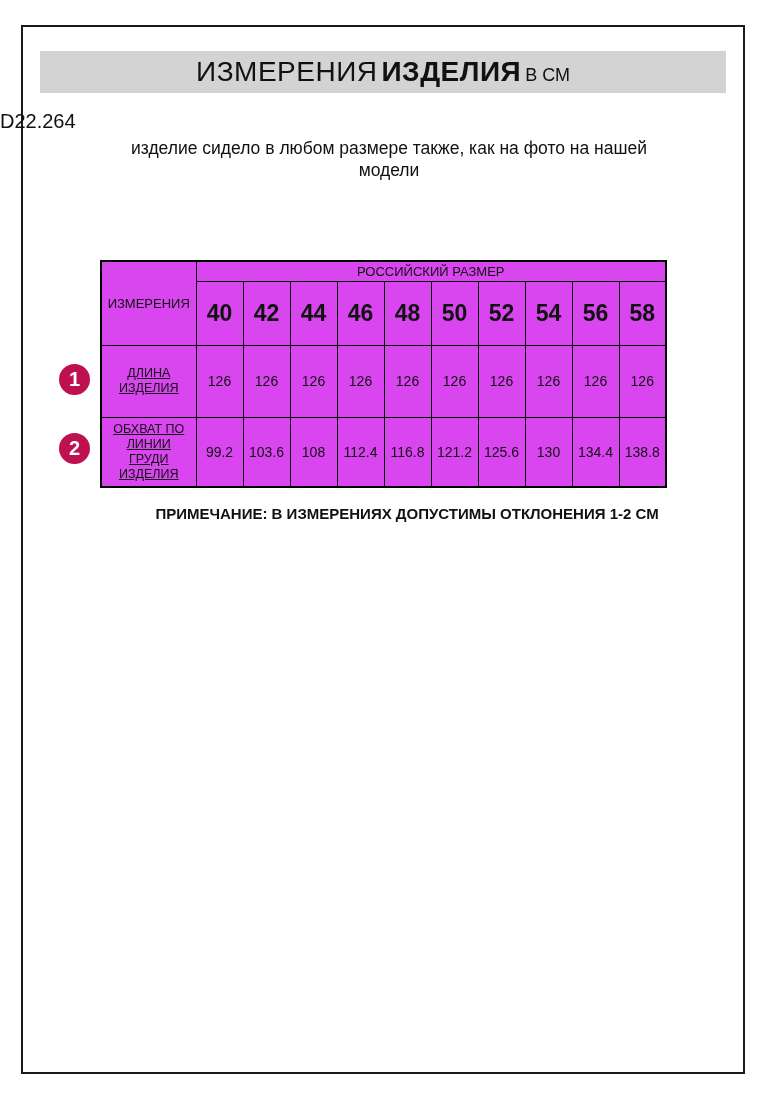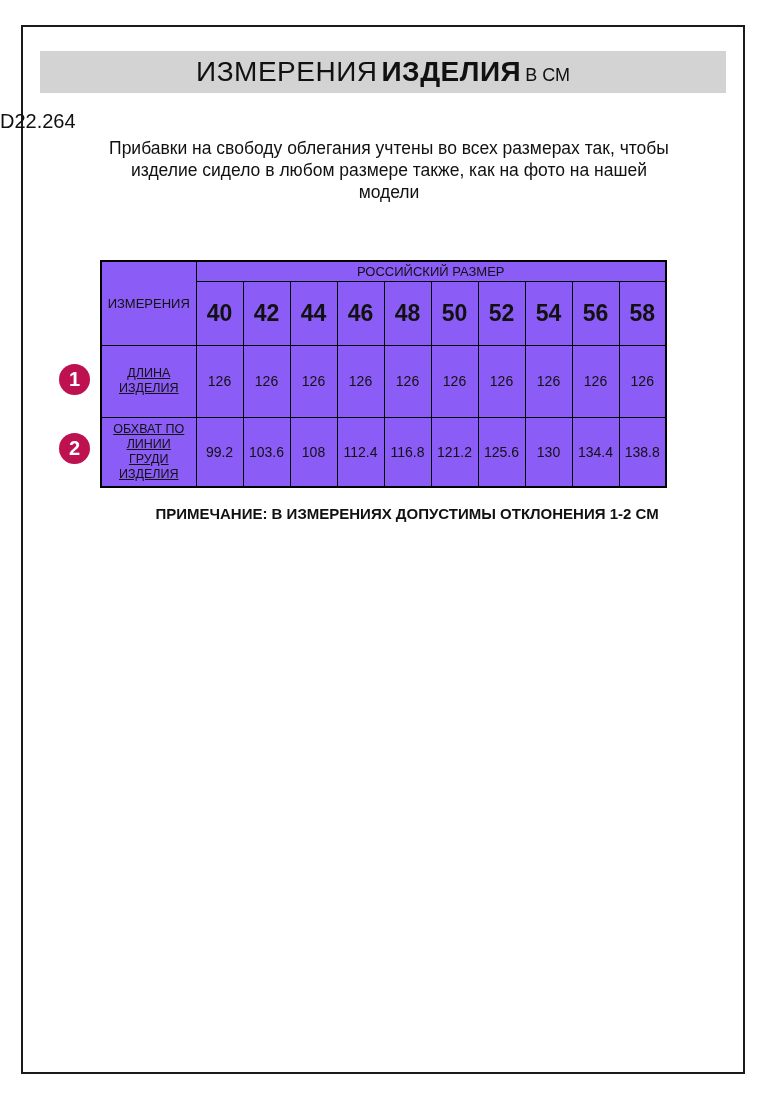--- a/index.html
+++ b/index.html
@@ -74,21 +74,21 @@
   }
   table.size-table {
     border-collapse: collapse;
     table-layout: fixed;
     border: 2px solid #000;
   }
   table.size-table td {
     border: 1.5px solid #000;
     text-align: center;
     vertical-align: middle;
-    background: #8b5cf6;
+    background: #d946ef;
   }
   col.c-first { width: 95px; }
   col.c-size  { width: 47px; }
   td.corner-cell { font-size: 13px; }
   td.group-cell  { font-size: 13px; height: 20px; }
   td.size-cell   { font-size: 23px; font-weight: 700; height: 64px; }
   td.label-cell  { font-size: 12.5px; line-height: 15px; padding: 0 6px; text-decoration: underline; }
   td.value-cell  { font-size: 14px; }
   tr.row-length td { height: 72px; }
   tr.row-chest  td { height: 70px; }
@@ -123,21 +123,20 @@
 
 <div class="header-bar">
   <span class="title-main">ИЗМЕРЕНИЯ</span>
   <span class="title-strong">ИЗДЕЛИЯ</span>
   <span class="title-unit">В СМ</span>
 </div>
 
 <div class="product-code">D22.264</div>
 
 <div class="fit-description">
-  <div>Прибавки на свободу облегания учтены во всех размерах так, чтобы</div>
   <div>изделие сидело в любом размере также, как на фото на нашей</div>
   <div>модели</div>
 </div>
 
 <div class="table-wrap">
   <table class="size-table">
     <colgroup>
       <col class="c-first">
       <col class="c-size">
         <col class="c-size">

